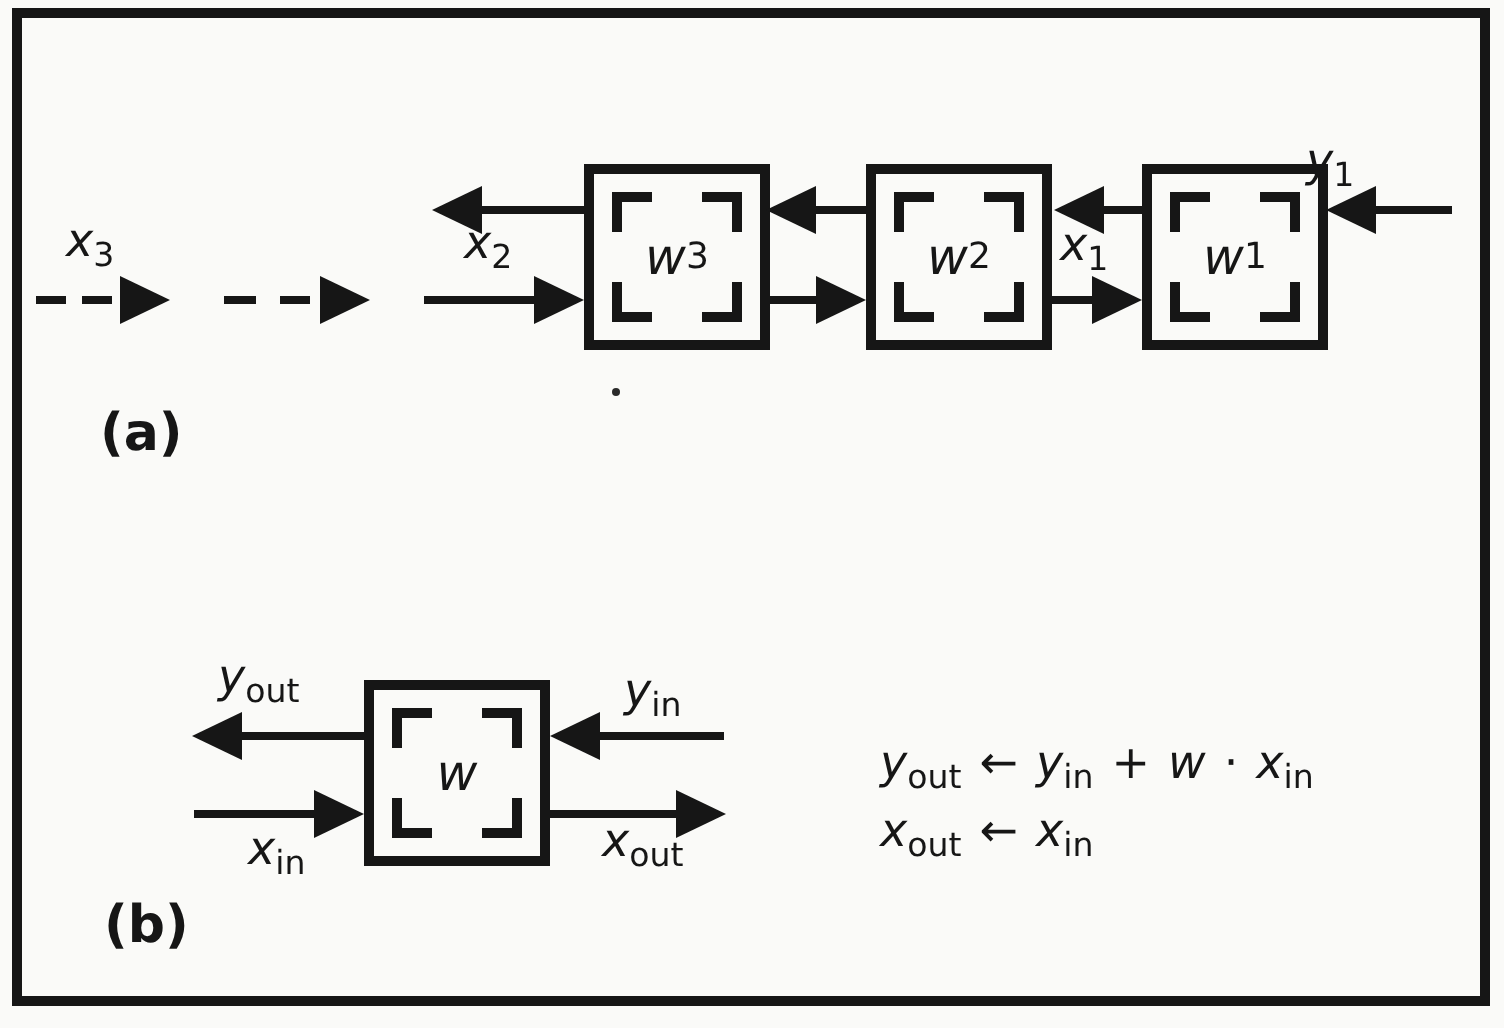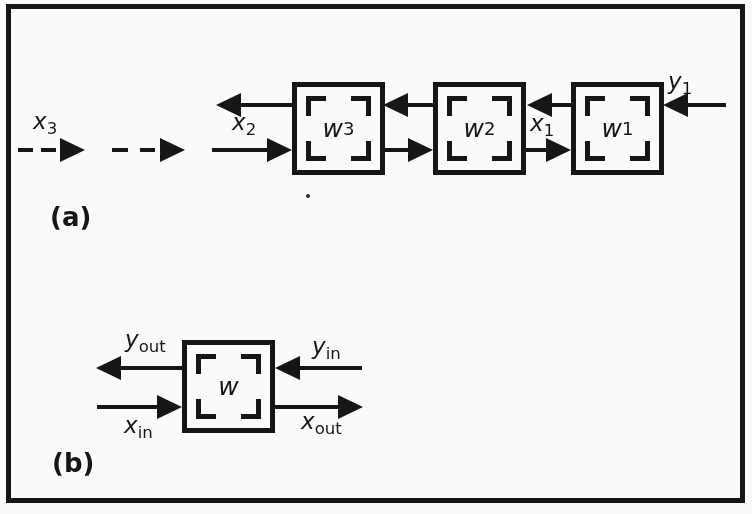--- a/index.html
+++ b/index.html
@@ -103,28 +103,28 @@
     <i class="br tl"></i>
     <i class="br tr"></i>
     <i class="br bl"></i>
     <i class="br brc"></i>
     <div class="cell-label">
         <span>w</span>
         <sub>1</sub>
       </div>
   </div>
 
-  <div class="sig" style="left:668px;top:70px"><span class="v">y</span><sub>1</sub></div>
+  <div class="sig" style="left:653px;top:70px"><span class="v">y</span><sub>1</sub></div>
   <div class="arr-l" style="left:663px;top:93px"></div>
   <div class="hline" style="left:688px;top:103px;width:38px"></div>
 
   <div class="tag" style="left:50px;top:204px">(a)</div>
   <div class="speck" style="left:306px;top:194px"></div>
 
-  <div class="sig" style="left:125px;top:328px"><span class="v">y</span><sub>out</sub></div>
+  <div class="sig" style="left:109px;top:328px"><span class="v">y</span><sub>out</sub></div>
   <div class="arr-l" style="left:96px;top:356px"></div>
   <div class="hline" style="left:121px;top:366px;width:61px"></div>
 
   <div class="hline" style="left:97px;top:405px;width:62px"></div>
   <div class="arr-r" style="left:157px;top:395px"></div>
   <div class="sig" style="left:124px;top:414px"><span class="v">x</span><sub>in</sub></div>
 
   <div class="cell" style="left:182px;top:340px">
     <i class="br tl"></i>
     <i class="br tr"></i>
@@ -138,13 +138,19 @@
   <div class="sig" style="left:312px;top:335px"><span class="v">y</span><sub>in</sub></div>
   <div class="arr-l" style="left:275px;top:356px"></div>
   <div class="hline" style="left:300px;top:366px;width:62px"></div>
 
   <div class="hline" style="left:275px;top:405px;width:64px"></div>
   <div class="arr-r" style="left:338px;top:395px"></div>
   <div class="sig" style="left:301px;top:410px"><span class="v">x</span><sub>out</sub></div>
 
   <div class="tag" style="left:52px;top:450px">(b)</div>
 
+  <div class="eq" style="left:440px;top:371px">
+    <span class="v">y</span><sub>out</sub><span class="op">←</span><span class="v">y</span><sub>in</sub><span class="op">+</span><span class="v">w</span><span class="op">·</span><span class="v">x</span><sub>in</sub>
+  </div>
+  <div class="eq" style="left:440px;top:405px">
+    <span class="v">x</span><sub>out</sub><span class="op">←</span><span class="v">x</span><sub>in</sub>
+  </div>
 </div>
 
 </body></html>

